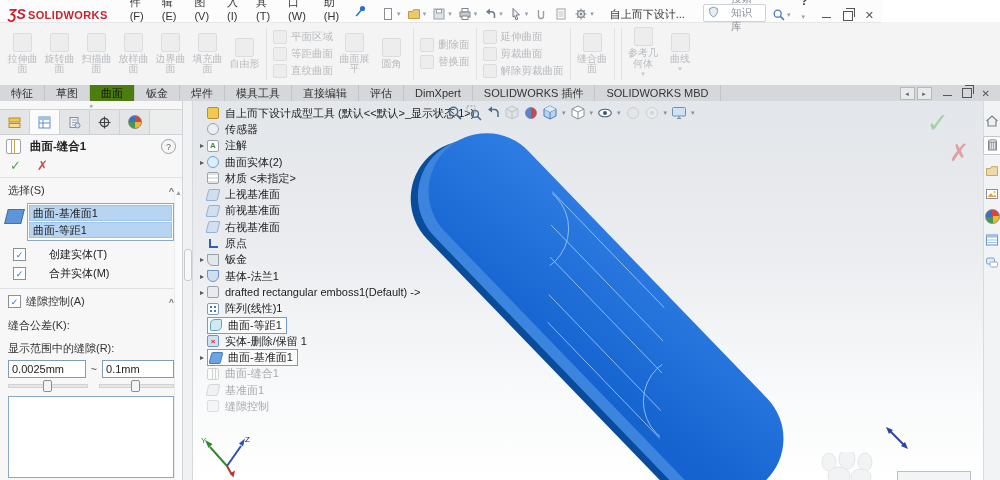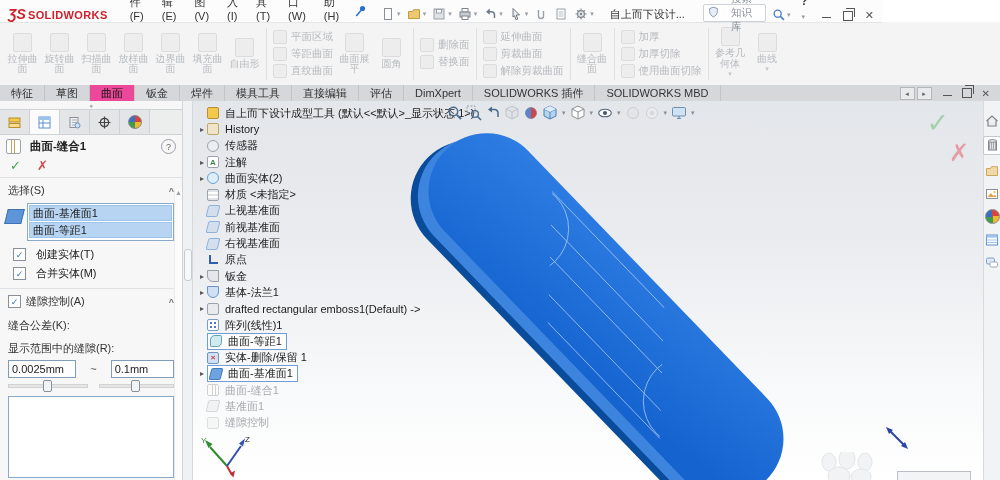--- a/index.html
+++ b/index.html
@@ -34,21 +34,21 @@
   .rlg .ic{width:17px;height:17px;margin:0 auto 2px auto;background:#ededee;border:1px solid #dcdcde;border-radius:2px}
   .rcol{display:flex;flex-direction:column;justify-content:center;gap:3px;margin:0 3px}
   .rsm{display:flex;align-items:center;gap:4px;font-size:10.5px;color:#b8bbbe;white-space:nowrap;cursor:default}
   .ic-s{width:12px;height:12px;background:#ededee;border:1px solid #dcdcde;border-radius:2px;flex:0 0 auto}
   .rsep{width:1px;height:52px;background:#dfe1e3;margin:0 3px}
   .rddl{font-size:7px;color:#c3c6c9}
 
   
   .tabrow{position:absolute;left:0;top:85px;width:1000px;height:16px;background:#d5d7da;display:flex;align-items:stretch;font-size:11px;z-index:30}
   .ctab{padding:0 11px;display:flex;align-items:center;color:#333;border-right:1px solid #c2c4c7;cursor:default;white-space:nowrap}
-  .ctab.active{background:#ec4899;color:#111}
+  .ctab.active{background:#4d7c0f;color:#111}
   .tabspacer{flex:1}
   .navbtn{width:13px;height:11px;border:1px solid #b5b8bb;background:#e9eaec;color:#666;font-size:7px;display:flex;align-items:center;justify-content:center;margin:2px 1px}
   .dwc{display:flex;align-items:center;gap:10px;margin:0 10px;color:#666}
   .dwc .wx{font-size:10px}
 
   
   .main{position:absolute;left:0;top:101px;width:1000px;height:379px;display:flex}
 
   
   .panel{width:183px;background:#f7f7f8;border-right:1px solid #d2d4d6;display:flex;flex-direction:column;font-size:11px;position:relative;box-sizing:border-box}
@@ -63,29 +63,29 @@
   .pacts{display:flex;gap:16px;padding:2px 10px 4px 10px;border-bottom:1px solid #e0e1e3}
   .okg{color:#4aa24e;font-weight:bold;font-size:13px}
   .cxg{color:#cf4848;font-weight:bold;font-size:13px}
   .psec{display:flex;align-items:center;padding:5px 8px 3px 8px;color:#333}
   .psec .cap{flex:1}
   .chev{color:#777;font-size:9px;font-weight:bold}
   .selrow{display:flex;gap:4px;padding:2px 8px 2px 6px}
   .selicon{width:15px;height:13px;background:#5d95d8;border:1px solid #3f72b0;transform:skewX(-14deg);margin-top:6px}
   .sellist{flex:1;border:1px solid #8aa8c8;background:#fff;min-height:34px;padding:1px}
   .selitem{background:#b7d5f3;border:1px solid #9cc3ea;padding:0 3px;line-height:14px;color:#1b1b1b;margin-bottom:1px;white-space:nowrap}
-  .cbrow{display:flex;align-items:center;gap:10px;padding:4px 8px 0 13px}
+  .cbrow{display:flex;align-items:center;gap:23px;padding:4px 8px 0 13px}
   .cb{width:11px;height:11px;border:1px solid #8a9097;background:#fff;display:flex;align-items:center;justify-content:center;color:#2a6fd0;font-size:9px;font-weight:bold}
   .cb::before{content:"✓"}
   .pdiv{height:1px;background:#e0e1e3;margin:7px 0 0 0}
   .plabel{padding:6px 8px 2px 8px;color:#333}
   .pinput{height:18px;border:1px solid #7f9db9;background:#fff;display:flex;align-items:center;margin:0 8px}
   .pinput .val{flex:1;padding-left:4px;font-size:11px;color:#111}
   .spin{width:13px;height:100%;border-left:1px solid #c4ccd4;display:flex;flex-direction:column;align-items:center;justify-content:center;color:#555;font-size:6px;line-height:6px}
-  .dualrow{display:flex;align-items:center;gap:14px;margin:2px 8px 0 8px}
+  .dualrow{display:flex;align-items:center;gap:5px;margin:2px 8px 0 8px}
   .din{border:1px solid #7f9db9;background:#fff;height:16px;display:flex;align-items:center;padding-left:3px;font-size:11px}
   .d1{width:78px}.d2{width:72px}
   .tilde{color:#555}
   .sliders{display:flex;gap:11px;margin:2px 8px 0 8px}
   .slider{position:relative;height:10px}
   .s1{width:81px}.s2{width:75px}
   .strack{position:absolute;left:0;right:0;top:4px;height:2px;background:#e6e6e6;border:1px solid #d2d2d2}
   .shandle{position:absolute;top:0;width:7px;height:10px;background:#f2f3f4;border:1px solid #8a9097;border-radius:2px}
   .biglist{flex:1;margin:6px 8px 2px 8px;border:1px solid #8aa8c8;background:#fff}
   .pscroll{position:absolute;right:0;top:88px;bottom:0;width:7px;background:#fbfbfc;border-left:1px solid #ebebed;color:#9aa0a6;font-size:7px;text-align:center}
@@ -294,34 +294,20 @@
         <span>剪裁曲面</span>
       </div>
     <div class="rsm">
         <span class="ic-s"></span>
         <span>解除剪裁曲面</span>
       </div>
   </div>
   <div class="rsep"></div>
   <div class="rlg"><div class="ic"></div><span>缝合曲面</span></div>
   <div class="rsep"></div>
-  <div class="rcol">
-    <div class="rsm">
-        <span class="ic-s"></span>
-        <span>加厚</span>
-      </div>
-    <div class="rsm">
-        <span class="ic-s"></span>
-        <span>加厚切除</span>
-      </div>
-    <div class="rsm">
-        <span class="ic-s"></span>
-        <span>使用曲面切除</span>
-      </div>
-  </div>
   <div class="rsep"></div>
   <div class="rlg"><div class="ic"></div><span>参考几何体</span><div class="rddl">▾</div></div>
   <div class="rlg"><div class="ic"></div><span>曲线</span><div class="rddl">▾</div></div>
 </div>
 
 <div class="tabrow">
   <span class="ctab">特征</span>
   <span class="ctab">草图</span>
   <span class="ctab active">曲面</span>
   <span class="ctab">钣金</span>
@@ -465,25 +451,20 @@
       </g>
     </svg>
 
     <div class="tree">
       <div class="trow">
           <span class="exp"></span>
           <span class="ti ti-part"></span>
           <span class="tl">自上而下设计成型工具 (默认&lt;&lt;默认&gt;_显示状态 1&gt;)</span>
         </div>
       <div class="trow">
-          <span class="exp on"></span>
-          <span class="ti ti-hist"></span>
-          <span class="tl">History</span>
-        </div>
-      <div class="trow">
           <span class="exp"></span>
           <span class="ti ti-sens"></span>
           <span class="tl">传感器</span>
         </div>
       <div class="trow">
           <span class="exp on"></span>
           <span class="ti ti-ann"></span>
           <span class="tl">注解</span>
         </div>
       <div class="trow">

